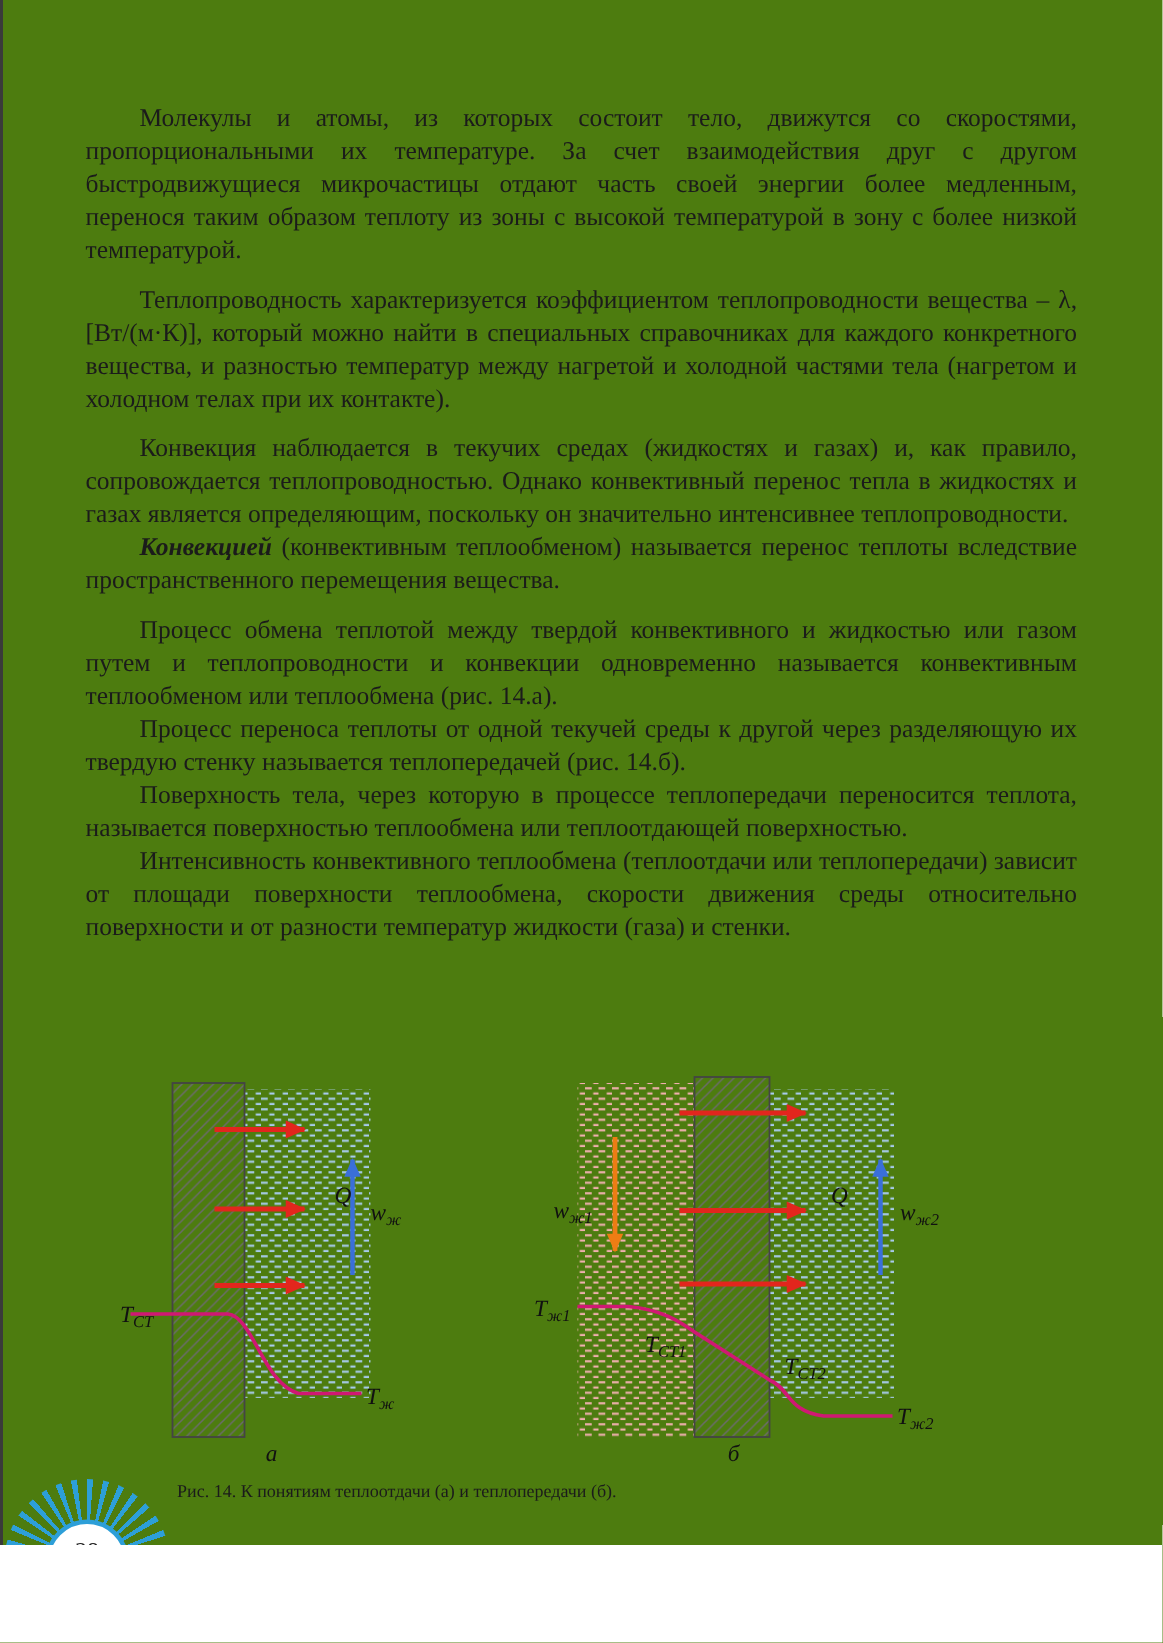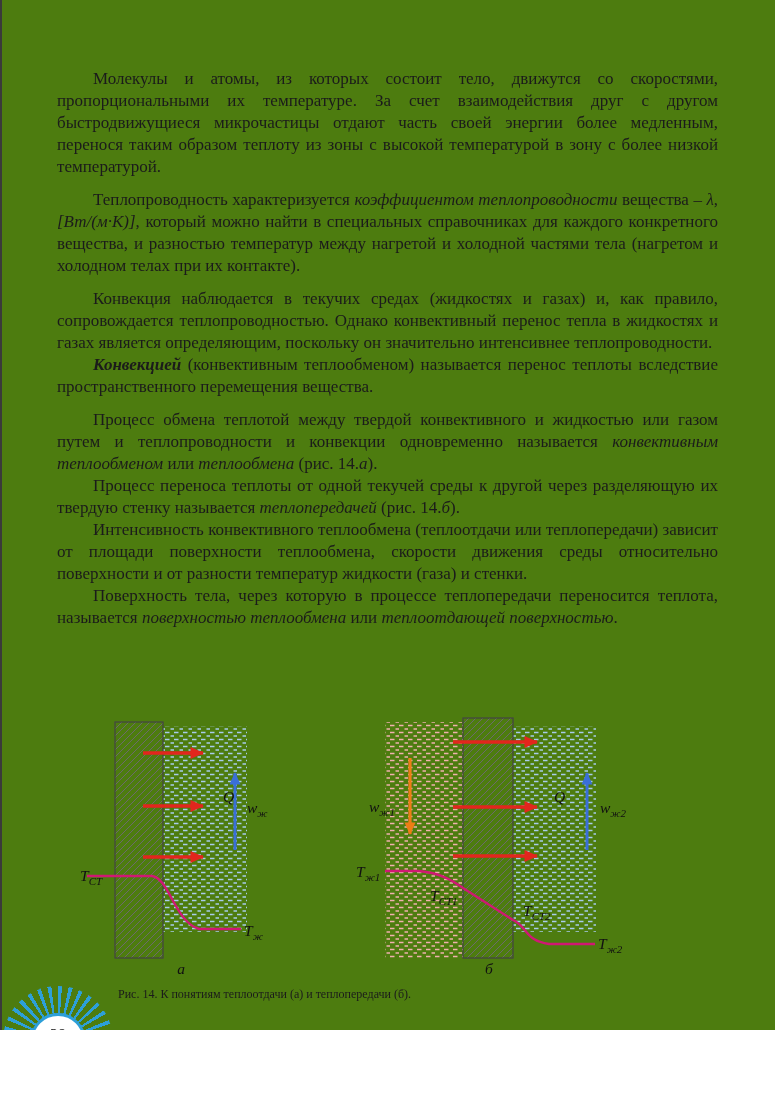--- a/index.html
+++ b/index.html
@@ -4,21 +4,21 @@
 <style>
   html,body{margin:0;padding:0;background:#ffffff;}
   .page{
     position:relative;width:775px;height:1030px;background:#4d7c0f;overflow:hidden;
     font-family:"Liberation Serif",serif;color:#1b1b1b;
   }
   .edge{position:absolute;left:0;top:0;width:2px;height:1095px;background:#3a3a3a;}
   .content{position:absolute;left:57px;top:68px;width:661px;font-size:17px;line-height:22px;}
   .para{margin:0;text-indent:36px;text-align:justify;}
   .para.gap{margin-bottom:11px;}
-  .i{font-style:italic;}
+  .i{}
   .bi{font-style:italic;font-weight:bold;}
   .figure{position:absolute;left:57px;top:710px;}
   .figure text{font-family:"Liberation Serif",serif;font-style:italic;font-size:15.5px;fill:#111;}
   .figure .fsub{font-size:11px;}
   .caption{position:absolute;left:118px;top:987px;font-size:12px;color:#1b1b1b;}
   .watermark{position:absolute;left:110px;top:999px;width:662px;height:80px;display:flex;align-items:center;margin-top:20px;}
   .watermark-text{
     font-family:"Liberation Serif",serif;font-weight:bold;font-size:66px;line-height:1;
     letter-spacing:1px;color:transparent;white-space:nowrap;
     background-image:repeating-linear-gradient(to bottom,
@@ -47,23 +47,23 @@
     <p class="para gap"><span>Теплопроводность характеризуется </span><span class="i">коэффициентом теплопроводности</span><span> вещества – </span><span class="i">λ</span><span>, </span><span class="i">[Вт/(м·К)]</span><span>, который можно найти в специальных справочниках для каждого конкретного вещества, и разностью температур между нагретой и холодной частями тела (нагретом и холодном телах при их контакте).</span></p>
 
     <p class="para"><span>Конвекция наблюдается в текучих средах (жидкостях и газах) и, как правило, сопровождается теплопроводностью. Однако конвективный перенос тепла в жидкостях и газах является определяющим, поскольку он значительно интенсивнее теплопроводности.</span></p>
 
     <p class="para gap"><span class="bi">Конвекцией</span><span> (конвективным теплообменом) называется перенос теплоты вследствие пространственного перемещения вещества.</span></p>
 
     <p class="para"><span>Процесс обмена теплотой между твердой конвективного и жидкостью или газом путем и теплопроводности и конвекции одновременно называется </span><span class="i">конвективным теплообменом</span><span> или </span><span class="i">теплообмена</span><span> (рис. 14.</span><span class="i">а</span><span>).</span></p>
 
     <p class="para"><span>Процесс переноса теплоты от одной текучей среды к другой через разделяющую их твердую стенку называется </span><span class="i">теплопередачей</span><span> (рис. 14.</span><span class="i">б</span><span>).</span></p>
 
+    <p class="para"><span>Поверхность тела, через которую в процессе теплопередачи переносится теплота, называется </span><span class="i">поверхностью теплообмена</span><span> или </span><span class="i">теплоотдающей поверхностью</span><span>.</span></p>
+
     <p class="para"><span>Интенсивность конвективного теплообмена (теплоотдачи или теплопередачи) зависит от площади поверхности теплообмена, скорости движения среды относительно поверхности и от разности температур жидкости (газа) и стенки.</span></p>
-
-    <p class="para"><span>Поверхность тела, через которую в процессе теплопередачи переносится теплота, называется </span><span class="i">поверхностью теплообмена</span><span> или </span><span class="i">теплоотдающей поверхностью</span><span>.</span></p>
   </div>
 
   <svg class="figure" width="661" height="282" viewBox="0 0 661 282">
     <defs>
       <pattern id="hatch" patternUnits="userSpaceOnUse" width="7" height="7">
         <path d="M-1,8 L8,-1 M-1,1 L1,-1 M6,8 L8,6" stroke="#6b6b6b" stroke-width="1" fill="none"></path>
       </pattern>
       <pattern id="dashBlue" patternUnits="userSpaceOnUse" width="9" height="7">
         <path d="M0,1.5 L4.5,1.5 M5.5,5 L9.5,5" stroke="#a8cbec" stroke-width="1.5" fill="none"></path>
       </pattern>

